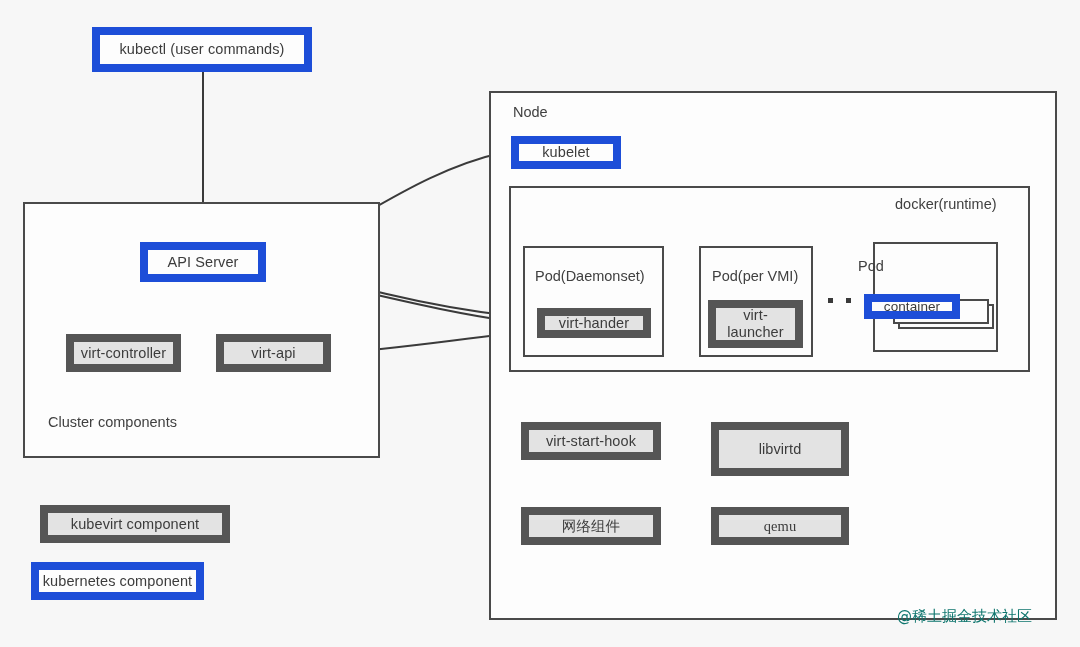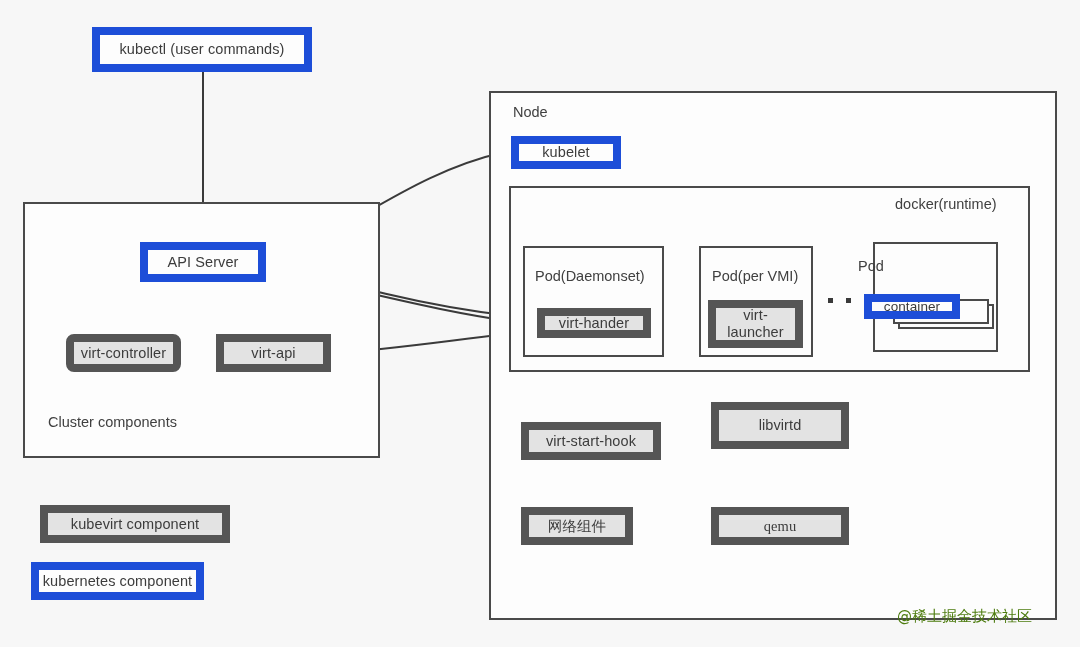--- a/index.html
+++ b/index.html
@@ -38,21 +38,21 @@
     color:#404040;
     white-space:nowrap;
   }
   .dots{position:absolute;display:flex;gap:13px;align-items:center;}
   .dots i{display:block;width:5px;height:5px;background:#3a3a3a;}
   .stack{position:absolute;}
   .stack .lay{position:absolute;box-sizing:border-box;border:2px solid #4a4a4a;background:#fdfdfd;}
   .watermark{
     position:absolute;
     font-size:15px;
-    color:#4d7c0f;
+    color:#0f766e;
     white-space:nowrap;
     font-family:"DejaVu Sans",sans-serif;
   }
 </style>
 </head>
 <body>
 
 <div id="stage">
 
   <svg id="edges" viewBox="0 0 1080 647">
@@ -102,21 +102,21 @@
     <span>kubectl  (user commands)</span>
   </div>
 
   <div class="container-outer" style="left:23px;top:202px;width:357px;height:256px;"></div>
   <div class="grp-label" style="left:48px;top:414px;">Cluster components</div>
 
   <div class="box" style="left:140px;top:242px;width:126px;height:40px;">
     <span>API Server</span>
   </div>
 
-  <div class="box gray" style="left:66px;top:334px;width:115px;height:38px;border-radius:8px;">
+  <div class="box gray" style="left:66px;top:334px;width:115px;height:38px;">
     <span>virt-controller</span>
   </div>
 
   <div class="box gray" style="left:216px;top:334px;width:115px;height:38px;">
     <span>virt-api</span>
   </div>
 
   <div class="container-outer" style="left:489px;top:91px;width:568px;height:529px;"></div>
   <div class="grp-label" style="left:513px;top:104px;">Node</div>
 
@@ -152,24 +152,24 @@
     <div class="lay" style="left:10px;top:10px;width:96px;height:25px;"></div>
     <div class="lay" style="left:5px;top:5px;width:96px;height:25px;"></div>
   </div>
   <div class="box" style="left:864px;top:294px;width:96px;height:25px;font-size:13.5px;">
     <span>container</span>
   </div>
 
   <div class="box gray" style="left:521px;top:422px;width:140px;height:38px;">
     <span>virt-start-hook</span>
   </div>
-  <div class="box gray" style="left:711px;top:402px;width:138px;height:47px;">
+  <div class="box gray" style="left:711px;top:422px;width:138px;height:54px;">
     <span>libvirtd</span>
   </div>
-  <div class="box gray" style="left:521px;top:507px;width:112px;height:38px;">
+  <div class="box gray" style="left:521px;top:507px;width:140px;height:38px;">
     <span>网络组件</span>
   </div>
   <div class="box gray" style="left:711px;top:507px;width:138px;height:38px;font-family:Liberation Serif, serif;">
     <span>qemu</span>
   </div>
 
   <div class="box gray" style="left:40px;top:505px;width:190px;height:38px;">
     <span>kubevirt component</span>
   </div>
   <div class="box" style="left:31px;top:562px;width:173px;height:38px;">

